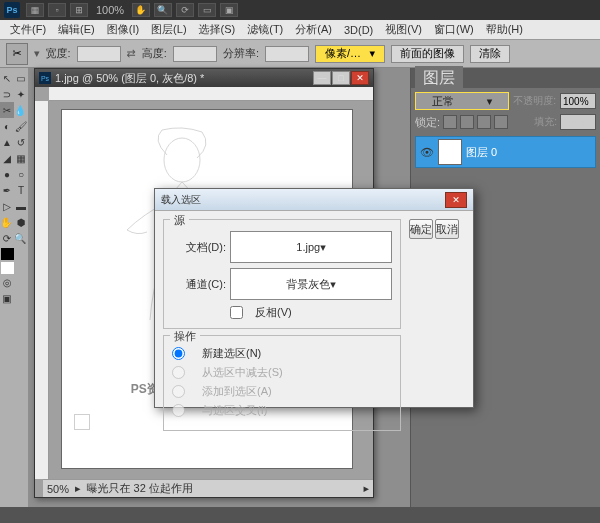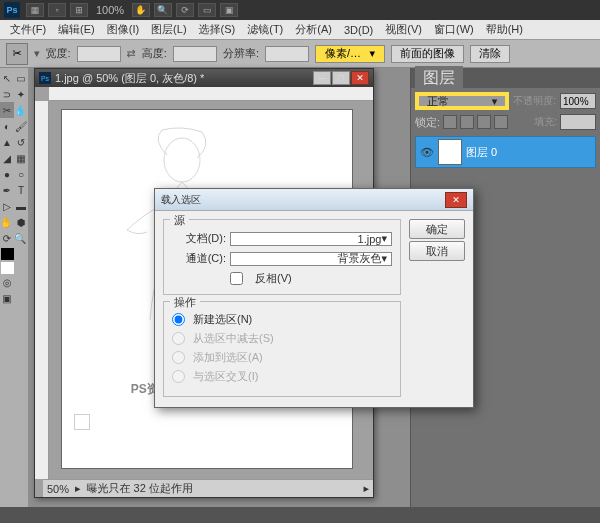--- a/index.html
+++ b/index.html
@@ -35,44 +35,44 @@
 .art{position:absolute;left:30px;top:10px;width:180px;height:240px;opacity:.5}
 .art svg{width:100%;height:100%}
 .watermark{position:absolute;left:0;right:0;bottom:70px;text-align:center;color:#888;font-size:12px;font-weight:bold}
 .stamp{position:absolute;left:12px;bottom:38px;width:16px;height:16px;border:1px solid #888;opacity:.4}
 .doc-status{position:absolute;left:8px;right:0;bottom:0;height:18px;background:#d0d0d0;border-top:1px solid #999;display:flex;align-items:center;padding:0 4px;font-size:10px;color:#333}
 .panels{width:190px;background:#727272;border-left:1px solid #555}
 .panel-tabs{height:20px;background:#5a5a5a;display:flex;align-items:center;padding:0 4px}
 .panel-tab{padding:2px 8px;background:#727272;color:#ddd;font-size:16px}
 .panel-body{padding:4px}
 .blend-row{display:flex;align-items:center;gap:4px;margin-bottom:4px}
-.blend-dd{flex:1;height:18px;background:#9a9a9a;border:4px solid #fde047;padding:0 8px;color:#222;display:flex;align-items:center;justify-content:space-between}
+.blend-dd{flex:1;height:18px;background:#9a9a9a;border:1px solid #fde047;padding:0 16px;color:#222;display:flex;align-items:center;justify-content:space-between}
 .opac-lbl{color:#999;font-size:10px}
 .opac-val{width:36px;height:16px;background:#ccc;border:1px solid #555;padding:0 2px;font-size:10px;display:flex;align-items:center}
 .lock-row{display:flex;align-items:center;gap:3px;margin-bottom:6px;color:#ccc;font-size:10px}
 .lock-ico{width:14px;height:14px;background:#888;border:1px solid #555}
 .layer{height:32px;background:#3b9be0;display:flex;align-items:center;padding:0 4px;gap:4px;border:1px solid #2a7ab0}
 .layer-eye{width:14px;height:14px;color:#333;display:flex;align-items:center;justify-content:center}
 .layer-thumb{width:24px;height:26px;background:#fff;border:1px solid #666}
 .layer-name{color:#fff}
 .dialog{position:absolute;left:154px;top:188px;width:320px;height:220px;background:#efefef;border:1px solid #666;box-shadow:3px 3px 10px rgba(0,0,0,.5);z-index:100}
 .dlg-title{height:22px;background:linear-gradient(#e8f0f8,#c8d8e8);display:flex;align-items:center;padding:0 6px;border-bottom:1px solid #aaa}
 .dlg-title-txt{color:#333;font-size:10px}
 .dlg-close{margin-left:auto;width:22px;height:16px;background:#d04030;color:#fff;display:flex;align-items:center;justify-content:center;border:1px solid #803020;font-size:9px}
 .dlg-body{padding:8px;display:flex;gap:8px}
 .dlg-left{flex:1}
-.dlg-right{width:56px;display:flex;flex-direction:column;gap:2px}
+.dlg-right{width:56px;display:flex;flex-direction:row;gap:2px}
 .dlg-btn{height:20px;background:linear-gradient(#fafafa,#e0e0e0);border:1px solid #888;border-radius:2px;display:flex;align-items:center;justify-content:center;color:#333;cursor:pointer}
 .fieldset{border:1px solid #bbb;padding:6px 8px 8px;margin-bottom:6px;position:relative}
 .fs-legend{position:absolute;top:-7px;left:6px;background:#efefef;padding:0 4px;color:#333}
 .fld-row{display:flex;align-items:center;margin:5px 0;gap:4px}
 .fld-lbl{width:54px;text-align:right;color:#333}
-.fld-dd{flex:1;height:14px;background:#fff;border:1px solid #888;padding:0 4px;display:flex;align-items:center;justify-content:flex-end;color:#333}
+.fld-dd{flex:1;height:32px;background:#fff;border:1px solid #888;padding:0 4px;display:flex;align-items:center;justify-content:center;color:#333}
 .fld-ck{margin-left:58px;display:flex;align-items:center;gap:12px;color:#333}
-.radio-row{display:flex;align-items:center;gap:8px;margin:4px 0;color:#333}
+.radio-row{display:flex;align-items:center;gap:17px;margin:4px 0;color:#333}
 .radio-row.dis{color:#aaa}
 input[type=radio],input[type=checkbox]{margin:0}
 .bottom-status{position:absolute;left:0;right:0;bottom:0;height:16px;background:#535353;color:#ccc;font-size:10px;display:flex;align-items:center;padding:0 6px}
 </style>
 </head>
 <body>
 
 <div class="topbar">
   <div class="ps-logo">Ps</div>
   <div class="topbar-icons">

